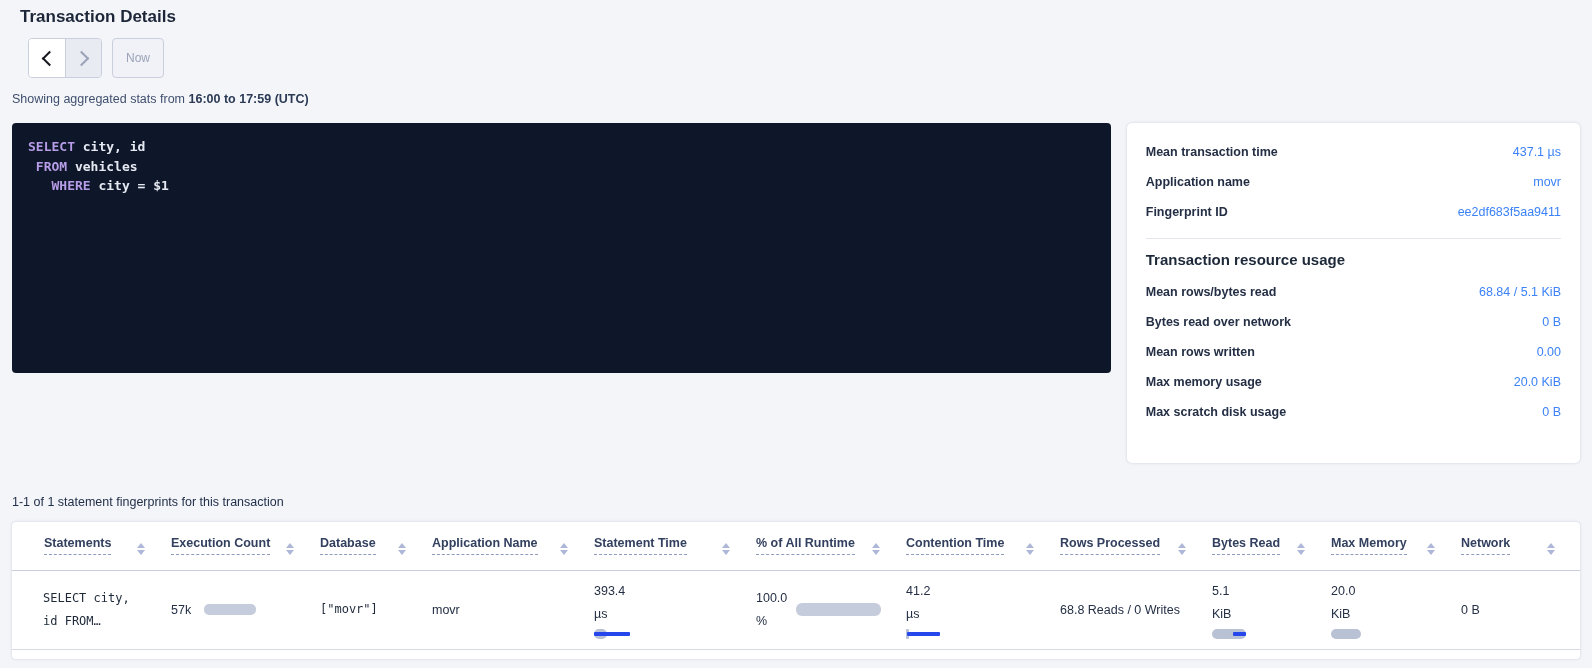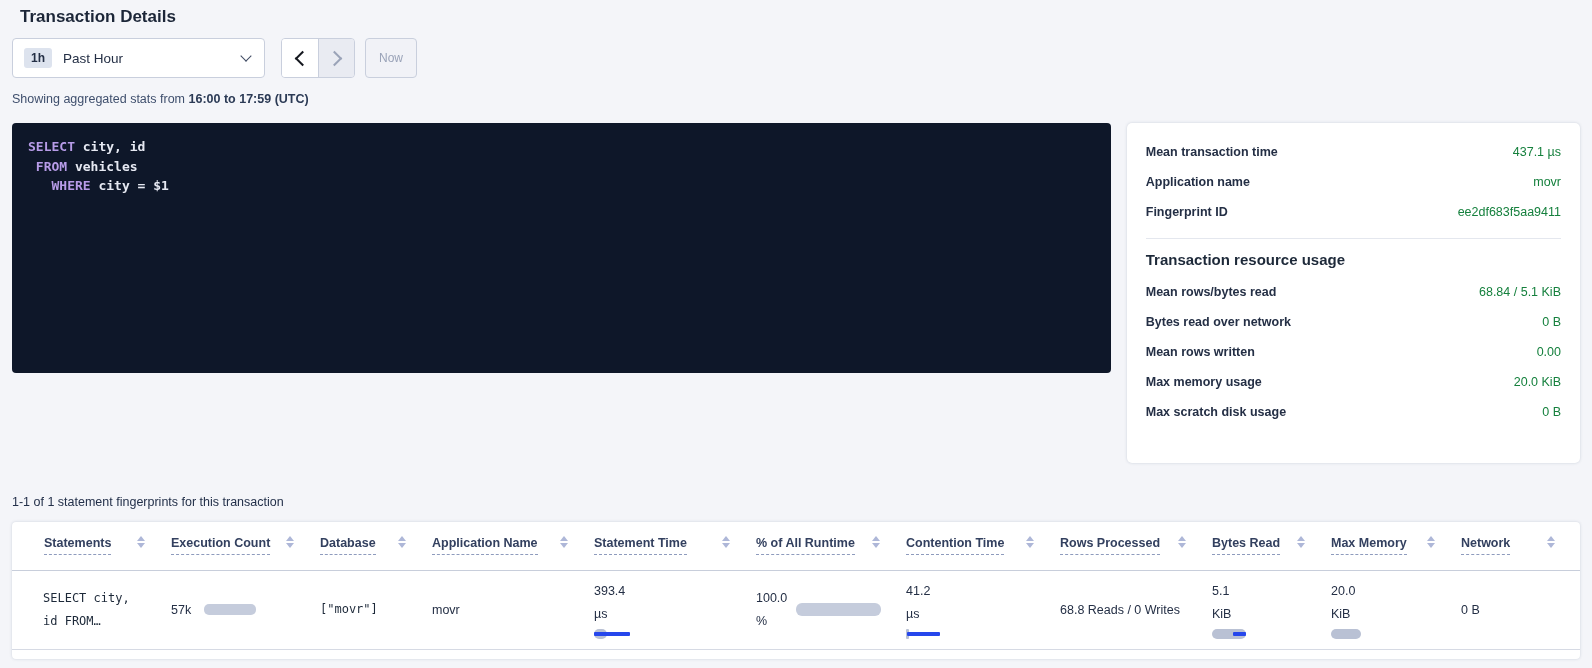--- a/index.html
+++ b/index.html
@@ -41,33 +41,33 @@
   .sql-card{box-sizing:border-box;width:1220px;height:250px;background:#0e1729;border-radius:4px;
     padding:14px 0 0 16px;overflow:hidden;}
   .sql-card pre{margin:0;font-family:"DejaVu Sans Mono","Liberation Mono",monospace;
     font-size:13px;font-weight:bold;line-height:19.5px;color:#e6e9f2;white-space:pre;}
   .sql-card .kw{color:#b79ce8;}
 
   .summary-card{box-sizing:border-box;width:504px;min-height:340px;margin-left:16px;background:#fff;
     border-radius:5px;box-shadow:0 0 3px rgba(60,80,110,.22);padding:14px 0 20px 0;}
   .srow{display:flex;justify-content:space-between;align-items:center;height:30px;padding:0 19px;}
   .slabel{font-size:12.5px;font-weight:bold;color:#242f45;}
-  .svalue{font-size:12.5px;color:#15803d;text-align:right;}
+  .svalue{font-size:12.5px;color:#3b82f6;text-align:right;}
   .sdivider{border:none;border-top:1px solid #e4e7ee;margin:11px 19px 6px 19px;}
   .ssection{font-size:15px;font-weight:bold;color:#1d2939;padding:6px 19px 9px 19px;}
 
   
   .count-text{font-size:12.5px;color:#23304a;margin:32px 0 13px 0;}
   .table-card{box-sizing:border-box;width:1568px;background:#fff;border-radius:4px;
     box-shadow:0 0 3px rgba(60,80,110,.22);overflow:hidden;padding-bottom:9px;}
   table{border-collapse:collapse;table-layout:fixed;width:1568px;}
   thead tr{height:48px;border-bottom:1px solid #c8cedb;}
   tbody tr{height:79px;border-bottom:1px solid #d6dae4;}
   th{font-size:12.5px;font-weight:bold;color:#33405f;text-align:left;vertical-align:middle;cursor:pointer;}
-  th .th-inner{display:flex;align-items:flex-start;}
+  th .th-inner{display:flex;align-items:flex-end;}
   .th-label{border-bottom:1px dashed #8e9bbd;padding-bottom:4px;white-space:nowrap;}
   .sort{display:flex;flex-direction:column;align-items:center;margin-left:auto;margin-right:24px;gap:2px;}
   .tri-up{width:0;height:0;border-left:4px solid transparent;border-right:4px solid transparent;
     border-bottom:5px solid #aeb7d8;}
   .tri-down{width:0;height:0;border-left:4px solid transparent;border-right:4px solid transparent;
     border-top:5px solid #aeb7d8;}
   td{vertical-align:middle;font-size:12.5px;color:#242f45;}
   td:first-child, th:first-child .th-inner{padding-left:31px;}
   .mono{font-family:"DejaVu Sans Mono","Liberation Mono",monospace;font-size:12px;line-height:23px;color:#1d2939;}
   .stmt-link{cursor:pointer;}
@@ -81,25 +81,20 @@
   .mb-blue{position:absolute;background:#2647ec;height:4px;top:3px;border-radius:1px;}
 </style>
 </head>
 <body>
 
 <div class="page">
 
   <div class="title">Transaction Details</div>
 
   <div class="controls">
-    <div class="picker">
-      <span class="badge">1h</span>
-      <span class="picker-label">Past Hour</span>
-      <span class="chev chev-down"></span>
-    </div>
     <div class="arrow-group">
       <button class="arrow-btn">
         <span class="chev chev-left"></span>
       </button>
       <button class="arrow-btn disabled">
         <span class="chev chev-right"></span>
       </button>
     </div>
     <button class="now-btn">Now</button>
   </div>

